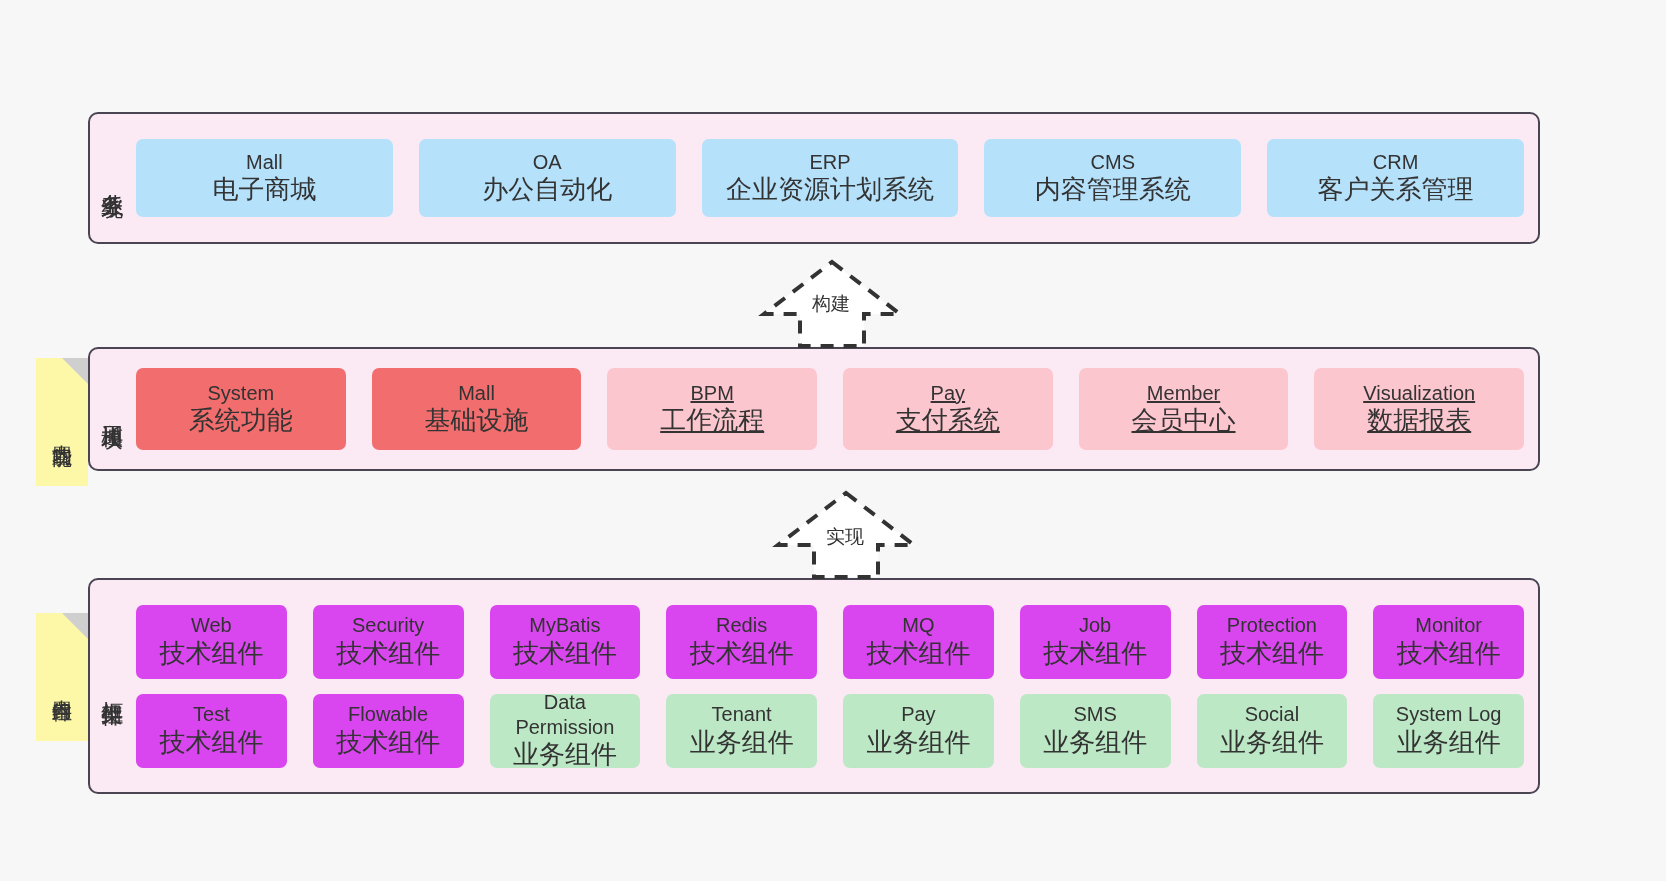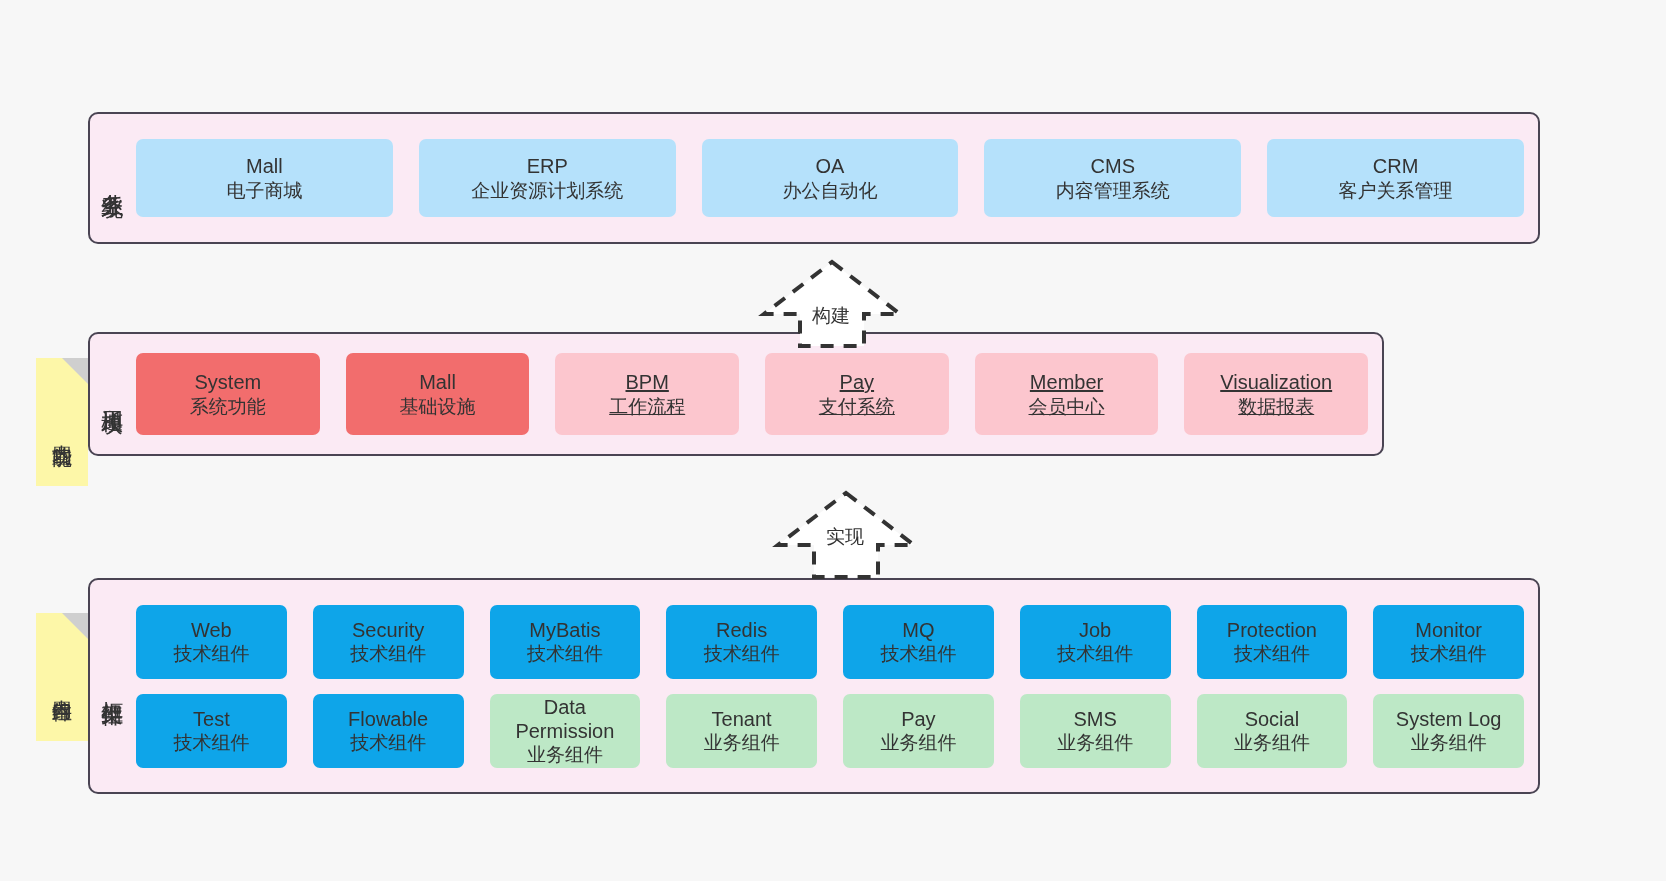--- a/index.html
+++ b/index.html
@@ -70,26 +70,26 @@
     display: flex;
     flex-direction: column;
     align-items: center;
     justify-content: center;
     text-align: center;
     line-height: 1.22;
     box-sizing: border-box;
     padding: 4px 6px;
   }
   .card .t1 { font-size: 20px; }
-  .card .t2 { font-size: 19px; }
+  .card .t2 { font-size: 26px; }
 
   .card.blue        { background: #b5e1fb; }
   .card.red         { background: #f26d6d; }
   .card.pink        { background: #fcc6ce; text-decoration: underline; }
-  .card.green       { background: #0ea5e9; }
+  .card.green       { background: #d946ef; }
   .card.lightgreen  { background: #bde8c6; }
 
   .h-biz   { height: 78px; }
   .h-mod   { height: 82px; }
   .h-fw    { height: 74px; }
 
   
   .note {
     position: absolute;
     background: #fdf7a8;
@@ -141,52 +141,52 @@
 
   <div class="layer" id="layer-business" style="left:88px; top:112px; width:1452px; height:132px;">
     <div class="layer-title">业务系统</div>
     <div class="layer-body">
       <div class="row">
         <div class="card blue h-biz">
           <span class="t1">Mall</span>
           <span class="t2">电子商城</span>
         </div>
         <div class="card blue h-biz">
+          <span class="t1">OA</span>
+          <span class="t2">办公自动化</span>
+        </div>
+        <div class="card blue h-biz">
           <span class="t1">ERP</span>
           <span class="t2">企业资源计划系统</span>
-        </div>
-        <div class="card blue h-biz">
-          <span class="t1">OA</span>
-          <span class="t2">办公自动化</span>
         </div>
         <div class="card blue h-biz">
           <span class="t1">CMS</span>
           <span class="t2">内容管理系统</span>
         </div>
         <div class="card blue h-biz">
           <span class="t1">CRM</span>
           <span class="t2">客户关系管理</span>
         </div>
       </div>
     </div>
   </div>
 
   <div class="arrow" style="left:752px; top:258px; width:160px; height:90px;">
     <svg width="160" height="90" viewBox="0 0 160 90" xmlns="http://www.w3.org/2000/svg">
       <path d="M 80 4 L 148 56 L 112 56 L 112 88 L 48 88 L 48 56 L 12 56 Z" fill="#ffffff" stroke="#333333" stroke-width="4" stroke-dasharray="13,10" stroke-linejoin="miter"></path>
     </svg>
   </div>
-  <div class="arrow-label" style="left:812px; top:291px;margin-top:12px;">构建</div>
+  <div class="arrow-label" style="left:812px; top:291px;">构建</div>
 
   <div class="note" style="left:36px; top:358px; width:52px; height:128px;">
     <span class="fold"></span>
     <span class="note-label">内置功能</span>
   </div>
 
-  <div class="layer" id="layer-modules" style="left:88px; top:332px; width:1296px; height:124px;align-items:center;">
+  <div class="layer" id="layer-modules" style="left:88px; top:347px; width:1452px; height:124px;align-items:center;">
     <div class="layer-title">通用模块</div>
     <div class="layer-body">
       <div class="row">
         <div class="card red h-mod">
           <span class="t1">System</span>
           <span class="t2">系统功能</span>
         </div>
         <div class="card red h-mod">
           <span class="t1">Mall</span>
           <span class="t2">基础设施</span>

